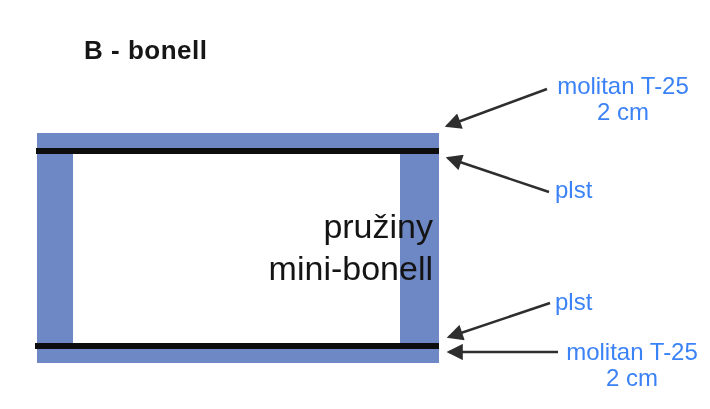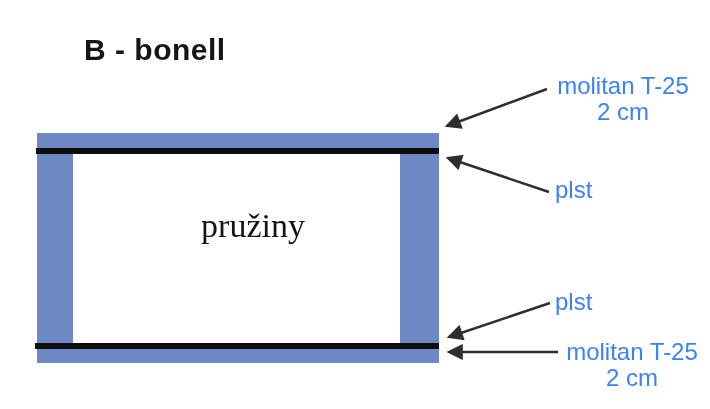--- a/index.html
+++ b/index.html
@@ -10,43 +10,42 @@
     background: #ffffff;
     overflow: hidden;
     font-family: "Liberation Sans", sans-serif;
     color: #111111;
   }
   .title {
     position: absolute;
     left: 84px;
     top: 35px;
     margin: 0;
-    font-size: 30px;
+    font-size: 26px;
     line-height: 30px;
     font-weight: bold;
     letter-spacing: 0.5px;
     color: #161616;
   }
   .layer { position: absolute; }
   .foam-top    { left: 37px; top: 133px; width: 402px; height: 15px; }
   .felt-top    { left: 36px; top: 148px; width: 403px; height: 6px;  }
   .foam-left   { left: 37px; top: 154px; width: 36px;  height: 189px; }
   .foam-right  { left: 400px; top: 154px; width: 39px; height: 189px; }
   .felt-bottom { left: 35px; top: 343px; width: 404px; height: 6px;  }
   .foam-bottom { left: 37px; top: 349px; width: 402px; height: 14px; }
   .core-label {
     position: absolute;
     left: 73px;
     top: 205px;
     width: 360px;
-    text-align: center;
+    text-align: right;
     font-size: 34px;
     line-height: 42px;
     color: #141414;
-    font-family: Liberation Serif, serif;
   }
   .arrows {
     position: absolute;
     left: 0; top: 0;
     pointer-events: none;
   }
   .side-label {
     position: absolute;
     font-size: 24px;
     line-height: 26px;
@@ -67,20 +66,21 @@
 
   <div class="layer foam-top" style="background-color: rgb(109, 136, 196);"></div>
   <div class="layer felt-top" style="background-color: rgb(13, 13, 13);"></div>
   <div class="layer foam-left" style="background-color: rgb(109, 136, 196);"></div>
   <div class="layer foam-right" style="background-color: rgb(109, 136, 196);"></div>
   <div class="layer felt-bottom" style="background-color: rgb(13, 13, 13);"></div>
   <div class="layer foam-bottom" style="background-color: rgb(109, 136, 196);"></div>
 
   <div class="core-label">
     <div>pružiny</div>
+    <div>mini-bonell</div>
   </div>
 
   <svg class="arrows" width="710" height="409" viewBox="0 0 710 409">
     <defs>
       <marker id="ah" viewBox="0 0 10 10" refX="8.5" refY="5" markerWidth="8" markerHeight="6.5" orient="auto-start-reverse">
         <path d="M0,0 L10,5 L0,10 z" fill="#2e2e2e"></path>
       </marker>
     </defs>
     <line x1="547" y1="89" x2="447" y2="126" stroke="#2e2e2e" stroke-width="2.5" marker-end="url(#ah)"></line>
     <line x1="549" y1="192" x2="448" y2="158" stroke="#2e2e2e" stroke-width="2.5" marker-end="url(#ah)"></line>

